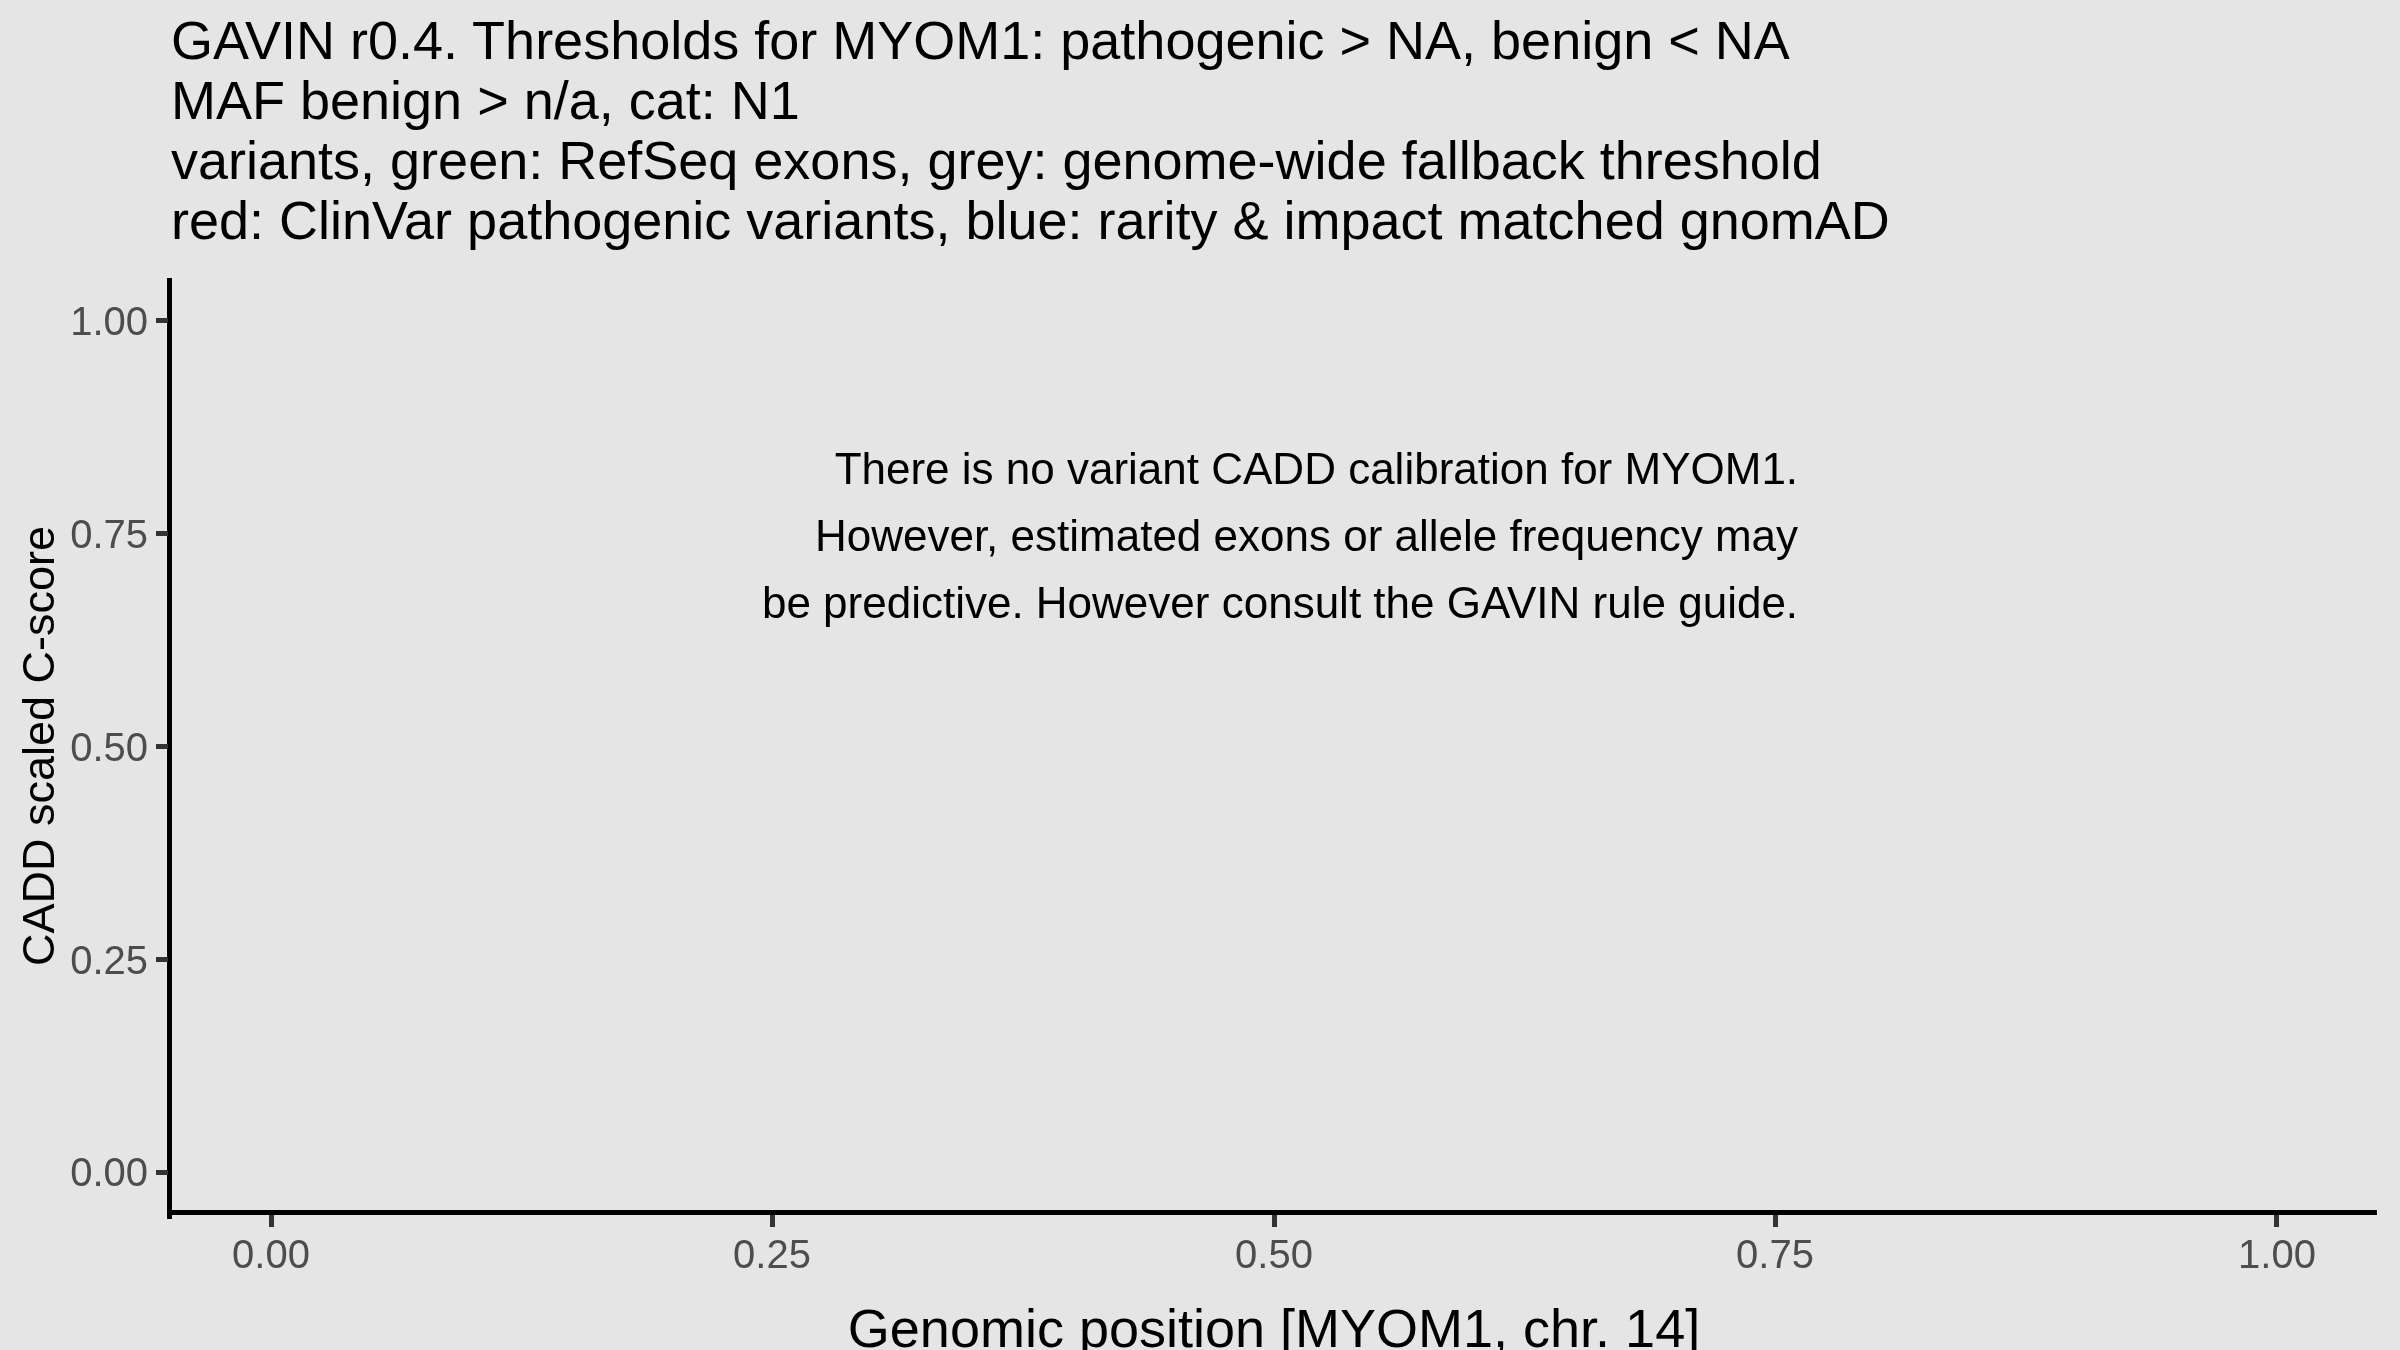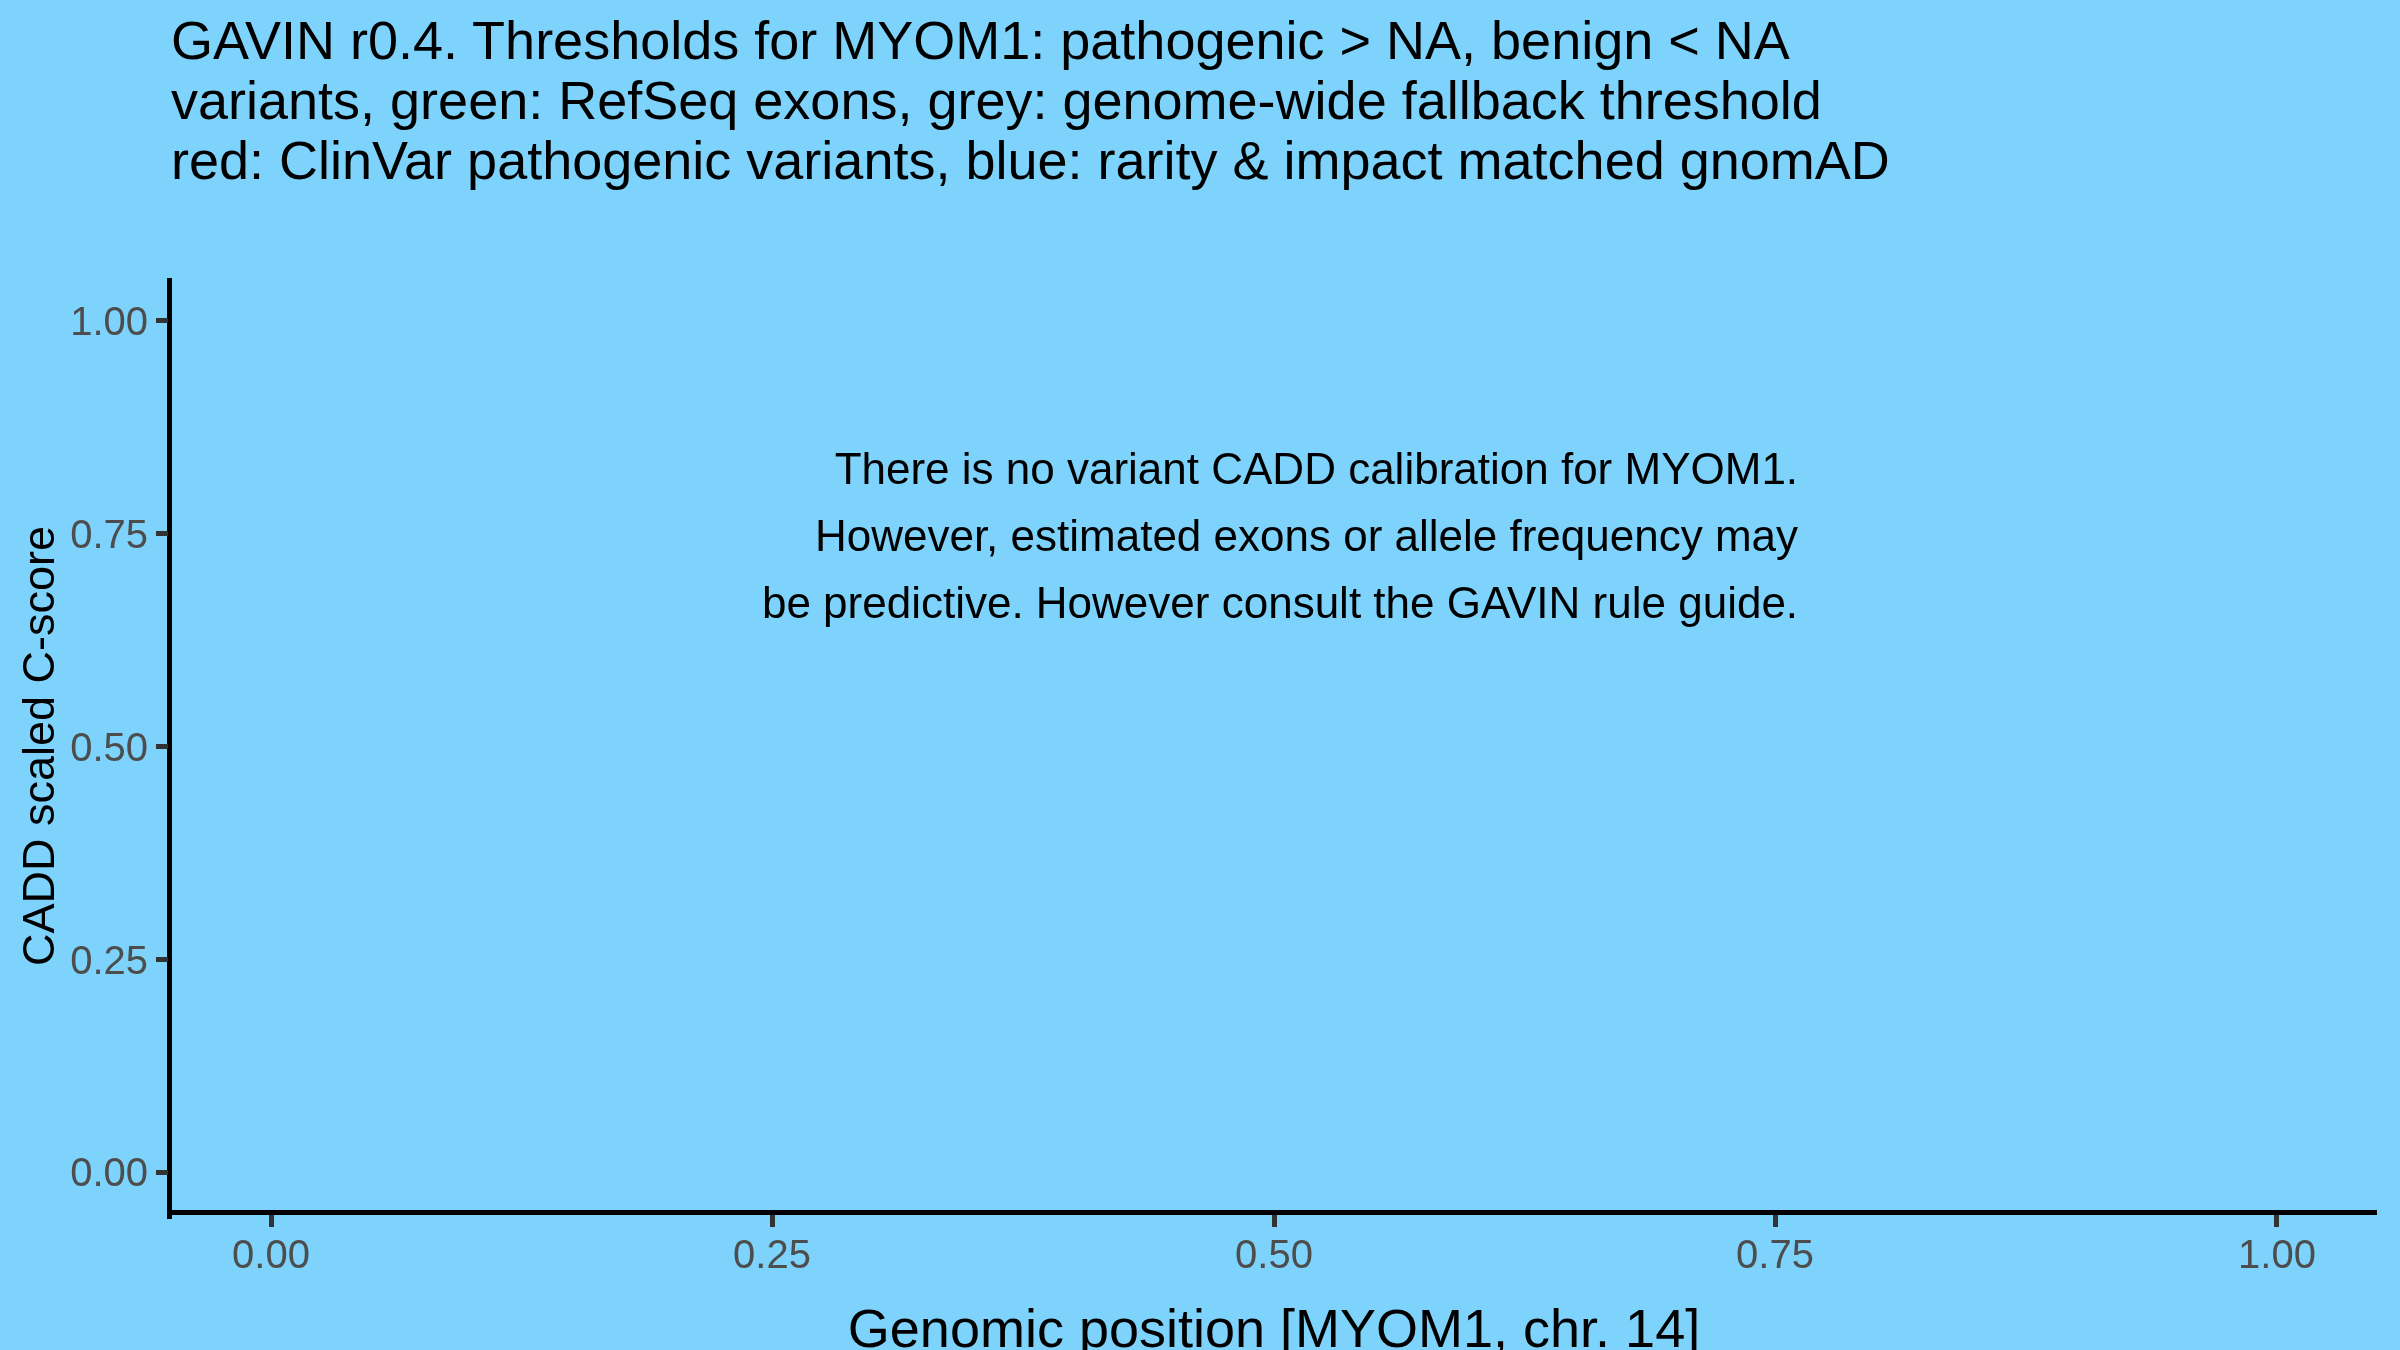--- a/index.html
+++ b/index.html
@@ -4,21 +4,21 @@
 <style>
   html, body {
     margin: 0;
     padding: 0;
     background: #ffffff;
   }
   .figure {
     position: relative;
     width: 2400px;
     height: 1350px;
-    background: #7dd3fc;
+    background: #e5e5e5;
     font-family: "Liberation Sans", sans-serif;
     color: #000000;
     overflow: hidden;
   }
 
   
   .plot-title {
     position: absolute;
     left: 171px;
     top: 10px;
@@ -129,20 +129,21 @@
     white-space: nowrap;
   }
 </style>
 </head>
 <body>
 
 <div class="figure">
 
   <div class="plot-title">
     <div>GAVIN r0.4. Thresholds for MYOM1: pathogenic &gt; NA, benign &lt; NA</div>
+    <div>MAF benign &gt; n/a, cat: N1</div>
     <div>variants, green: RefSeq exons, grey: genome-wide fallback threshold</div>
     <div>red: ClinVar pathogenic variants, blue: rarity &amp; impact matched gnomAD</div>
   </div>
 
   <div class="axis-line-y"></div>
   <div class="axis-line-x"></div>
 
   <div class="annotation">
     <div>There is no variant CADD calibration for MYOM1.</div>
     <div>However, estimated exons or allele frequency may</div>

